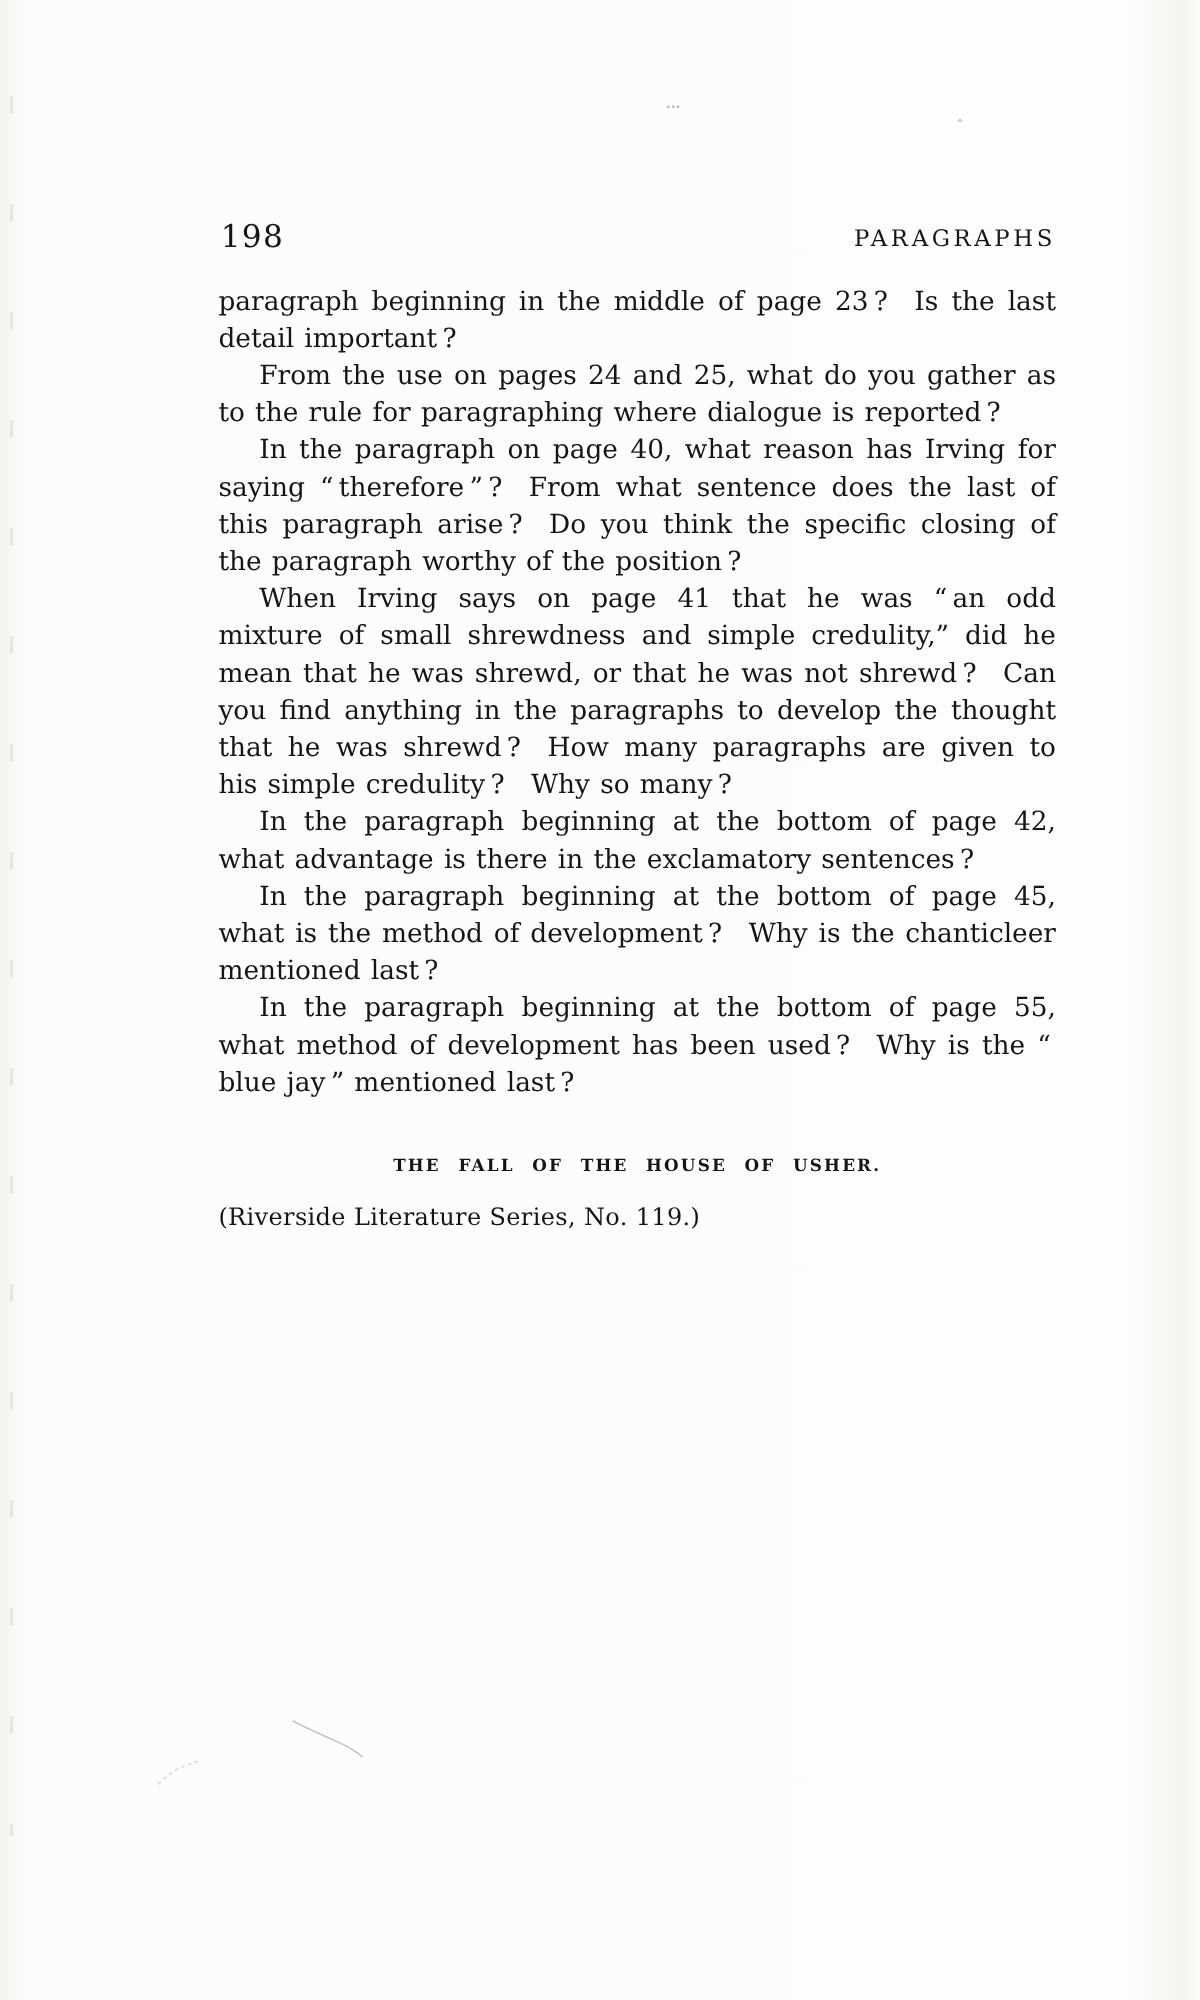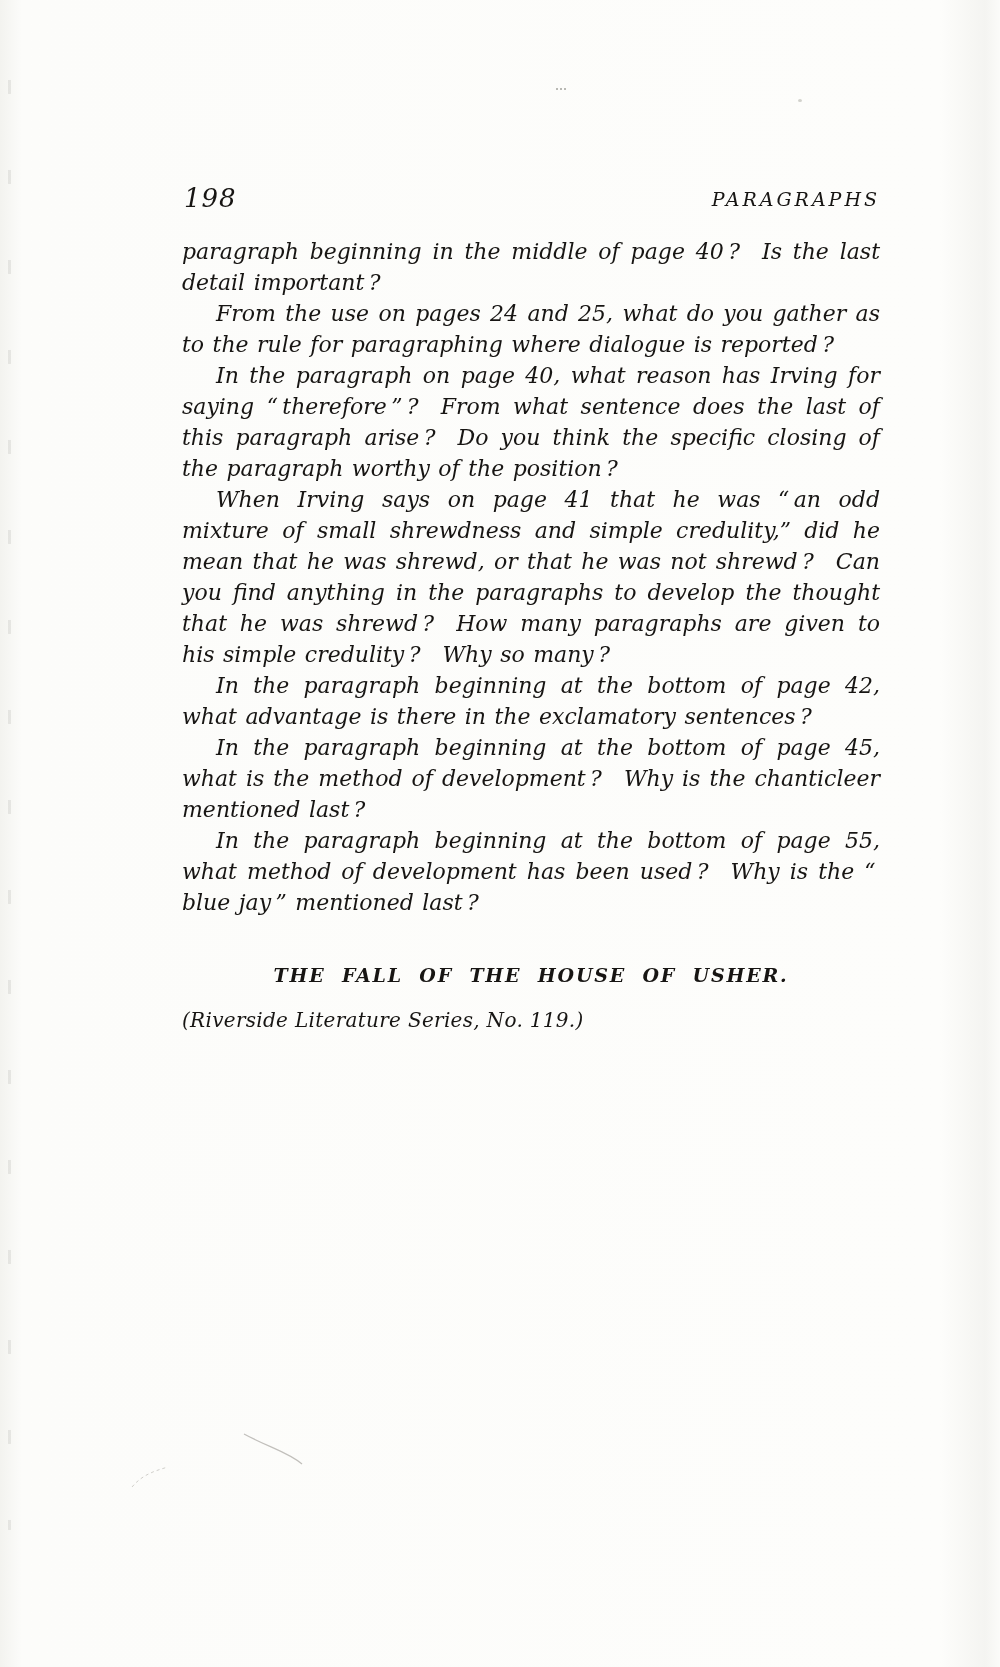--- a/index.html
+++ b/index.html
@@ -14,21 +14,20 @@
       background: #fdfdfb;
       font-family: "DejaVu Serif", serif;
       color: #171513;
     }
     .scan-page {
       position: absolute;
       inset: 0;
       background:
         linear-gradient(90deg, #f3f3ef 0px, #fcfcfa 22px, #fdfdfb 940px, #f4f4f1 985px, #fbfbf9 1000px),
         #fdfdfb;
-      font-style: italic;
     }
     .content {
       position: absolute;
       left: 182px;
       top: 183px;
       width: 698px;
     }
     .header-row {
       position: relative;
       height: 40px;
@@ -57,21 +56,21 @@
       line-height: 31px;
       text-align: justify;
       text-indent: 34px;
       word-spacing: 1.5px;
     }
     .body-text p.flush {
       text-indent: 0;
     }
     .section-heading {
       margin: 46px 0 0 0;
-      font-size: 19px;
+      font-size: 14px;
       font-weight: bold;
       text-align: center;
       letter-spacing: 1.8px;
       word-spacing: 8px;
     }
     .section-subtitle {
       margin-top: 22px;
       font-size: 20px;
       text-align: left;
       letter-spacing: 0.3px;
@@ -108,21 +107,21 @@
   <div class="artifact edge-marks"></div>
 
   <div class="content">
 
     <div class="header-row">
       <span class="pagenum">198</span>
       <span class="running-title">PARAGRAPHS</span>
     </div>
 
     <div class="body-text">
-      <p class="flush">paragraph beginning in the middle of page 40 ? Is the last detail important ?</p>
+      <p class="flush">paragraph beginning in the middle of page 23 ? Is the last detail important ?</p>
       <p>From the use on pages 24 and 25, what do you gather as to the rule for paragraphing where dialogue is reported ?</p>
       <p>In the paragraph on page 40, what reason has Irving for saying “ therefore ” ? From what sentence does the last of this paragraph arise ? Do you think the specific closing of the paragraph worthy of the position ?</p>
       <p>When Irving says on page 41 that he was “ an odd mixture of small shrewdness and simple credulity,” did he mean that he was shrewd, or that he was not shrewd ? Can you find anything in the paragraphs to develop the thought that he was shrewd ? How many paragraphs are given to his simple credulity ? Why so many ?</p>
       <p>In the paragraph beginning at the bottom of page 42, what advantage is there in the exclamatory sentences ?</p>
       <p>In the paragraph beginning at the bottom of page 45, what is the method of development ? Why is the chanticleer mentioned last ?</p>
       <p>In the paragraph beginning at the bottom of page 55, what method of development has been used ? Why is the “ blue jay ” mentioned last ?</p>
     </div>
 
     <h2 class="section-heading">THE FALL OF THE HOUSE OF USHER.</h2>
 

